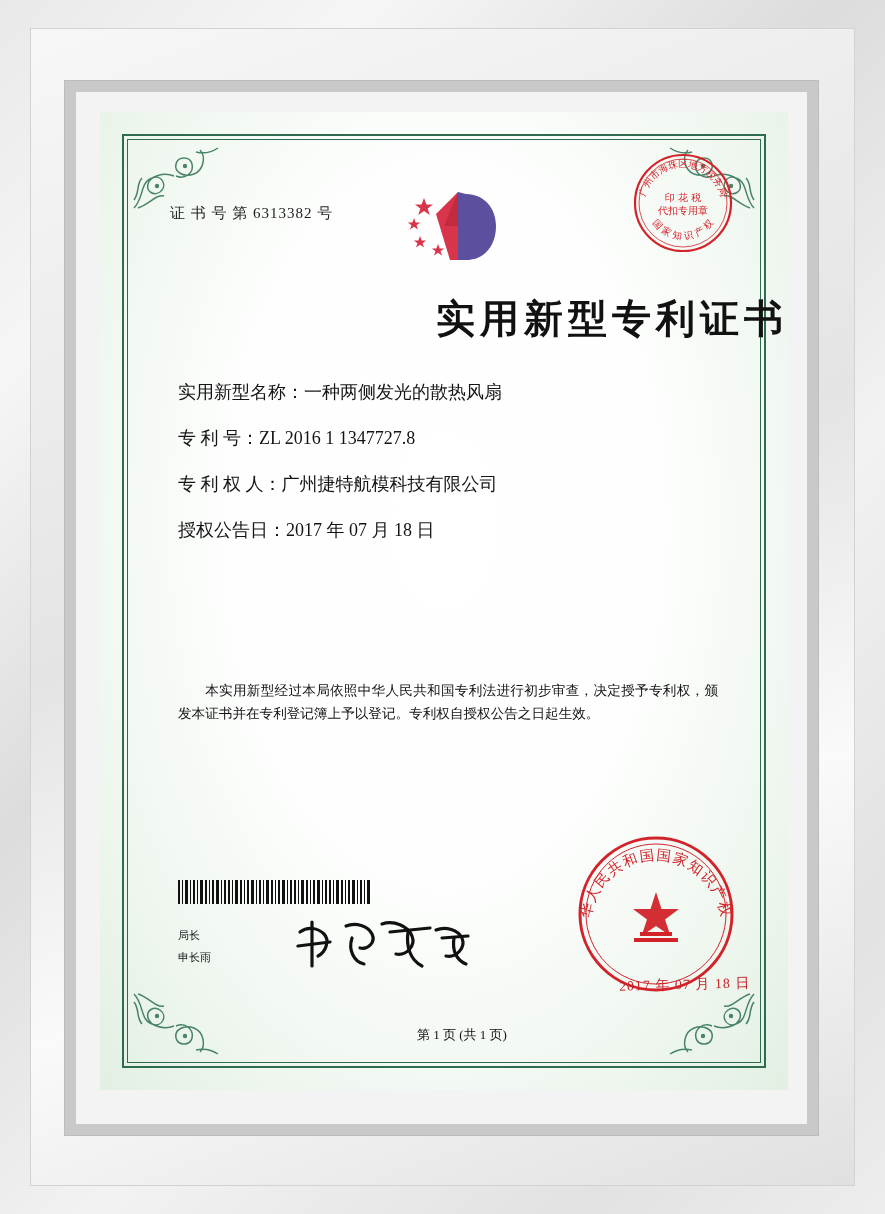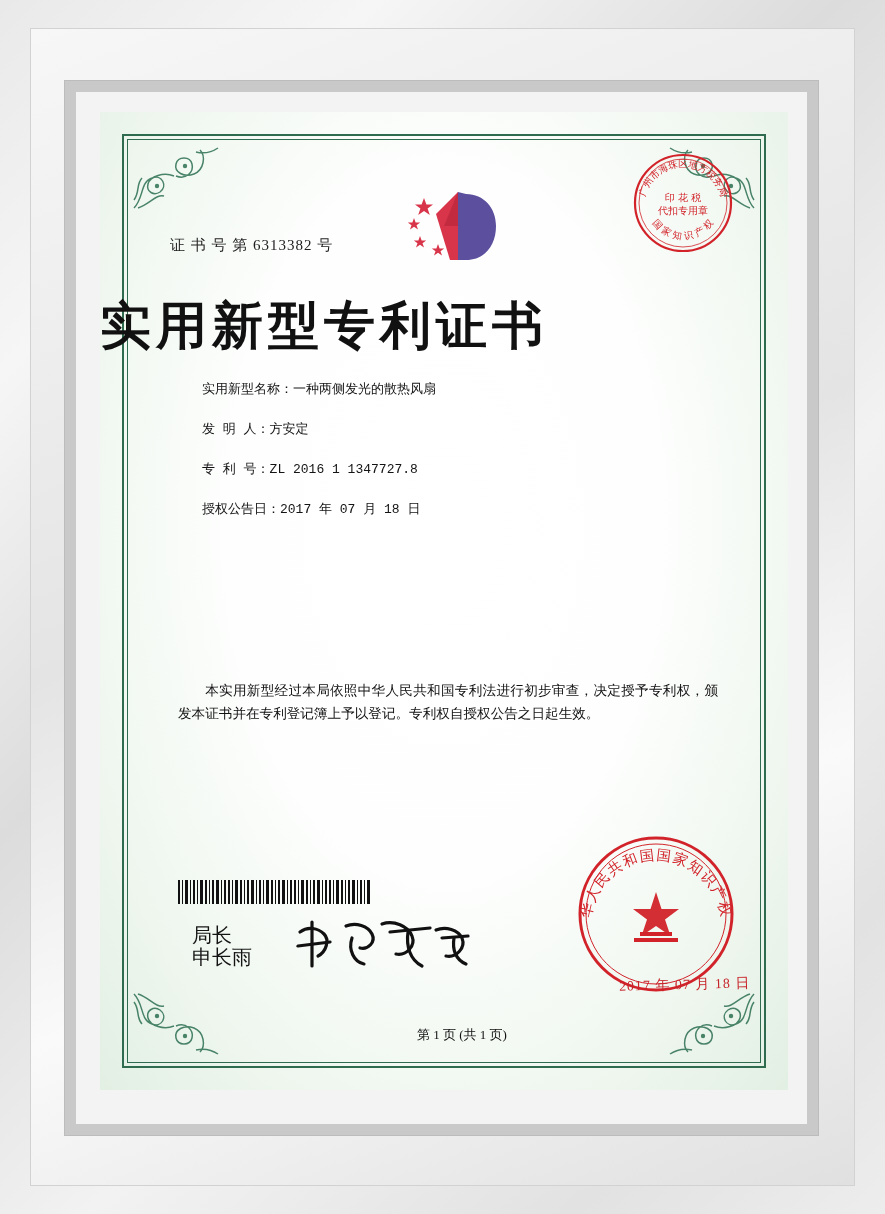--- a/index.html
+++ b/index.html
@@ -72,61 +72,59 @@
   .corner.br { right: 30px; bottom: 30px; transform: scale(-1,-1); }
 
   
   .cert-number {
     position: absolute;
     left: 70px; top: 92px;
     font-size: 15px;
     color: #1d1d1d;
     letter-spacing: 1px;
     font-family: "Liberation Serif", serif;
-    margin-top: 32px;
   }
   .logo {
     position: absolute;
     left: 300px; top: 72px;
     width: 118px; height: 84px;
   }
   .logo svg { width: 100%; height: 100%; display: block; }
 
   .red-stamp-top {
     position: absolute;
     right: 52px; top: 38px;
     width: 106px; height: 106px;
   }
   .red-stamp-top svg { width:100%; height:100%; display:block; }
 
   
   .cert-title {
     position: absolute;
     left: 0; right: 0; top: 180px;
-    text-align: left;
-    font-size: 51px;
+    text-align: right;
+    font-size: 39px;
     font-weight: bold;
     letter-spacing: 5px;
     color: #111;
     font-family: "DejaVu Serif", serif;
   }
 
   
   .fields {
     position: absolute;
     left: 78px; top: 268px;
     width: 540px;
   }
   .field-row {
-    font-size: 13px;
+    font-size: 18px;
     color: #141414;
     margin-bottom: 22px;
     white-space: nowrap;
-    font-family: Liberation Mono, monospace;
-    margin-left: 24px;
+    font-family: Liberation Serif, serif;
   }
   .field-row .lbl { display: inline-block; }
   .field-row .val { display: inline-block; }
 
   
   .paras {
     position: absolute;
     left: 78px; top: 568px;
     width: 540px;
     font-size: 13.6px;
@@ -141,22 +139,22 @@
   .barcode {
     position: absolute;
     left: 78px; top: 768px;
     width: 196px; height: 24px;
   }
   .barcode svg { width: 100%; height: 100%; display: block; }
 
   
   .sig-label {
     position: absolute;
-    left: 92px; top: 812px;
-    font-size: 20px;
+    left: 78px; top: 812px;
+    font-size: 11px;
     line-height: 22px;
     color: #141414;
     font-family: Liberation Serif, serif;
   }
   .sig-hand {
     position: absolute;
     left: 190px; top: 800px;
     width: 190px; height: 66px;
     color: #111;
   }
@@ -288,24 +286,24 @@
       </svg>
     </div>
 
     <div class="cert-title">实用新型专利证书</div>
 
     <div class="fields">
       <div class="field-row">
         <span class="lbl">实用新型名称：</span><span class="val">一种两侧发光的散热风扇</span>
       </div>
       <div class="field-row">
-        <span class="lbl">发     明     人：</span><span class="val">方安定</span>
+        <span class="lbl">专    利    号：</span><span class="val">ZL 2016 1 1347727.8</span>
       </div>
       <div class="field-row">
-        <span class="lbl">专    利    号：</span><span class="val">ZL 2016 1 1347727.8</span>
+        <span class="lbl">专  利  权  人：</span><span class="val">广州捷特航模科技有限公司</span>
       </div>
       <div class="field-row">
         <span class="lbl">授权公告日：</span><span class="val">2017 年 07 月 18 日</span>
       </div>
     </div>
 
     <div class="paras">
       <p>本实用新型经过本局依照中华人民共和国专利法进行初步审查，决定授予专利权，颁发本证书并在专利登记簿上予以登记。专利权自授权公告之日起生效。</p>
     </div>
 

